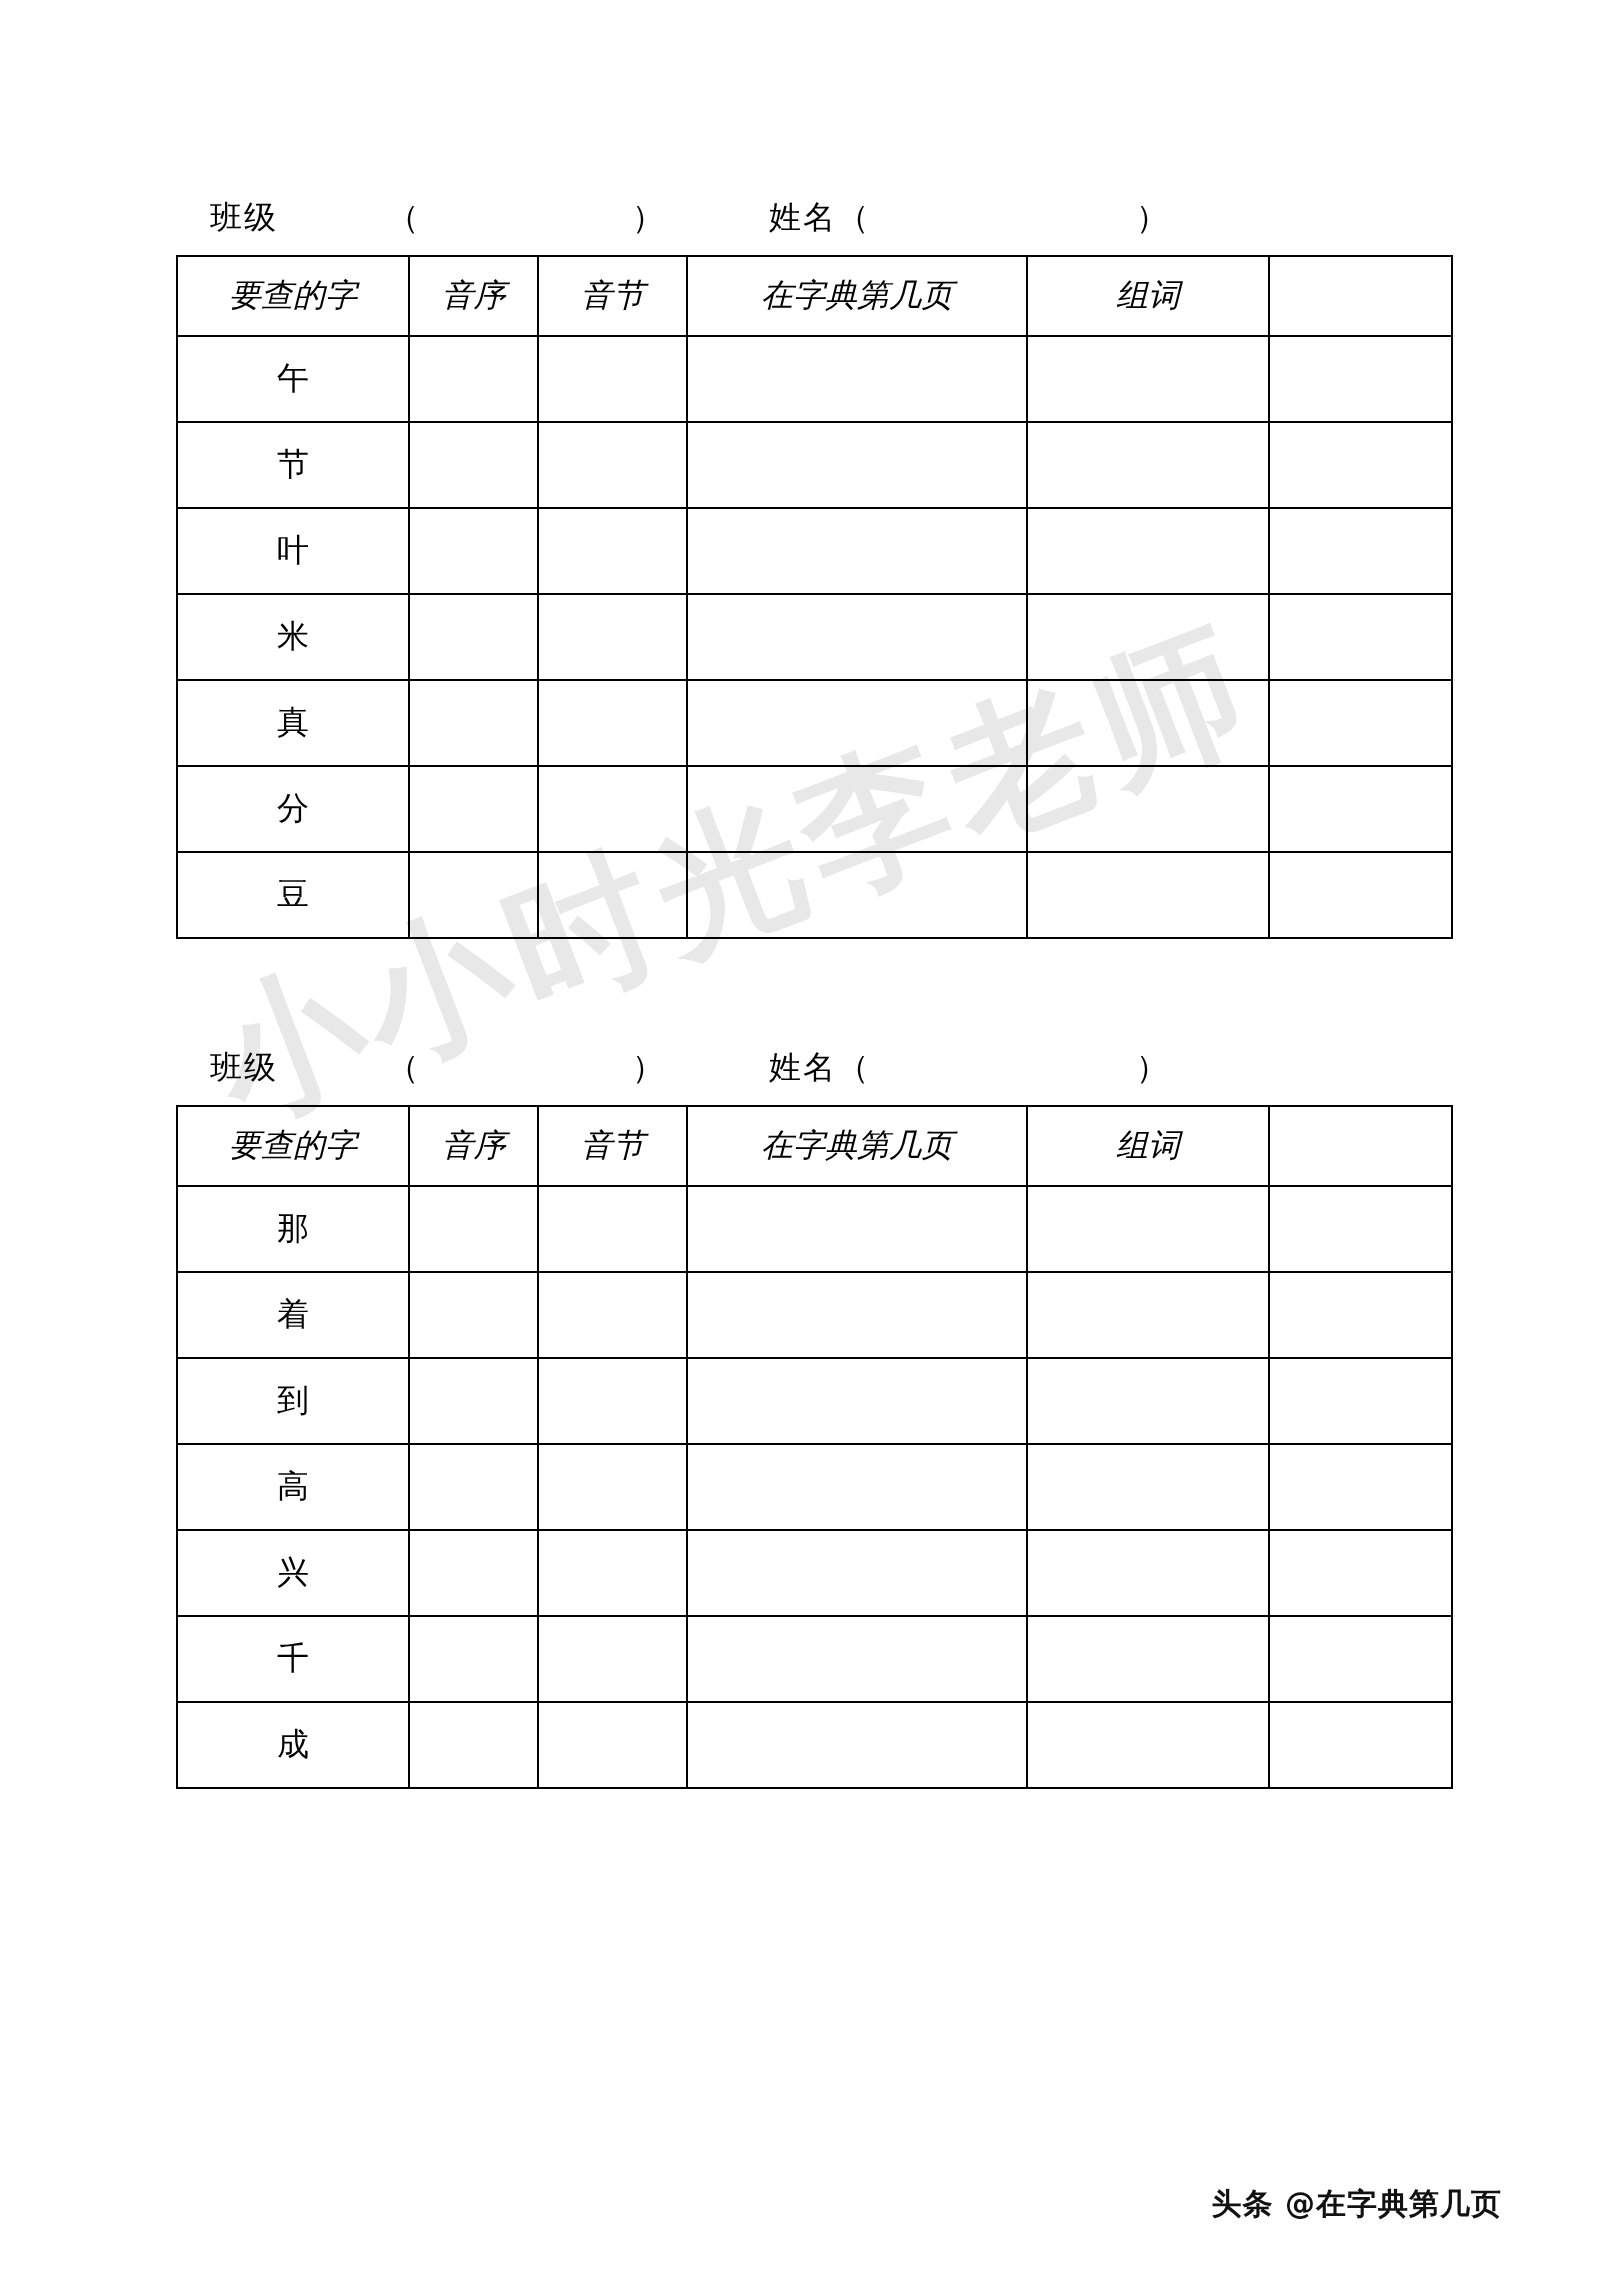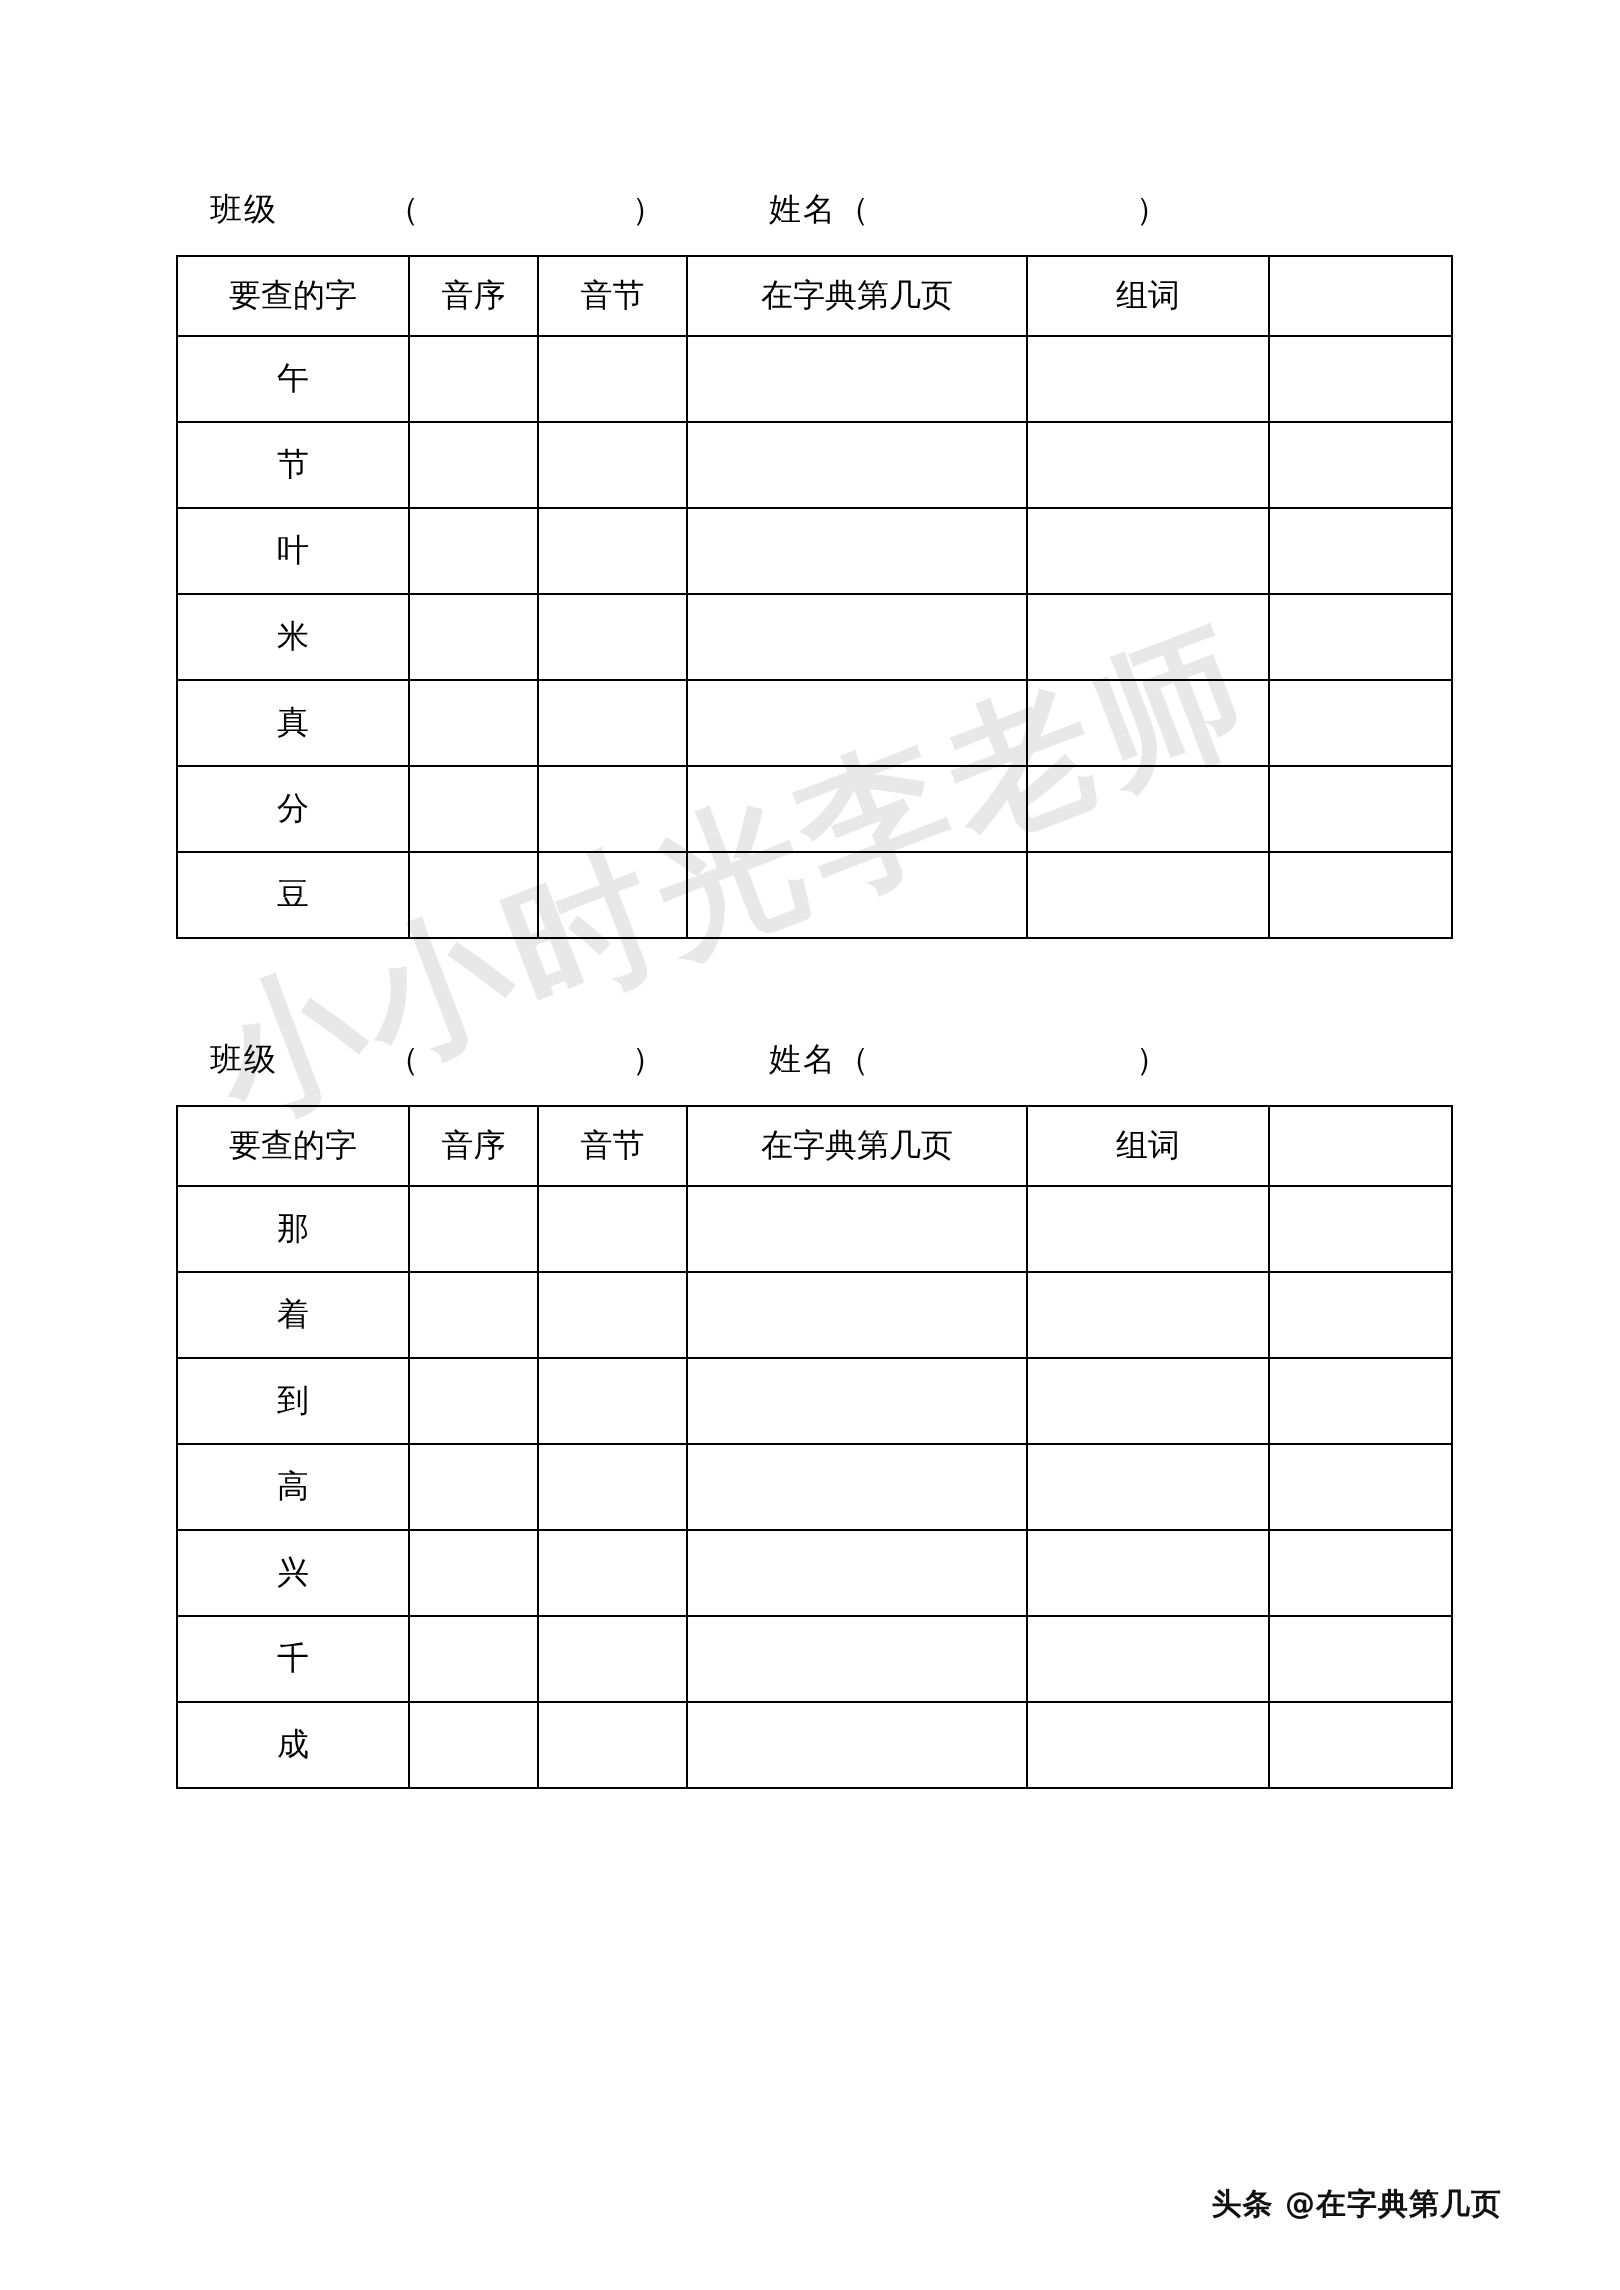--- a/index.html
+++ b/index.html
@@ -58,21 +58,21 @@
   .section {
     position: absolute;
     left: 176px;
     width: 1264px;
   }
   #section-1 { top: 188px; }
   #section-2 { top: 1038px; }
 
   .header-line {
     display: flex;
-    align-items: flex-start;
+    align-items: center;
     font-size: 32px;
     height: 59px;
     padding-left: 34px;
     letter-spacing: 2px;
   }
   .header-paren-open { margin-left: 5.9px; }
   .header-blank {
     display: inline-block;
     width: 211px;
   }
@@ -93,20 +93,21 @@
     font-weight: normal;
     text-align: center;
     vertical-align: middle;
     font-size: 32px;
     height: 84px;
     padding: 0;
     background: transparent;
   }
   table.grid thead td {
     height: 78px;
+    font-style: italic;
   }
   .c0 { width: 230px; }
   .c1 { width: 127px; border-radius: 20px; }
   .c2 { width: 147px; }
   .c3 { width: 338px; margin-left: 20px; }
   .c4 { width: 240px; }
   .c5 { width: 181px; }
 
   .cell-empty { color: transparent; }
 

